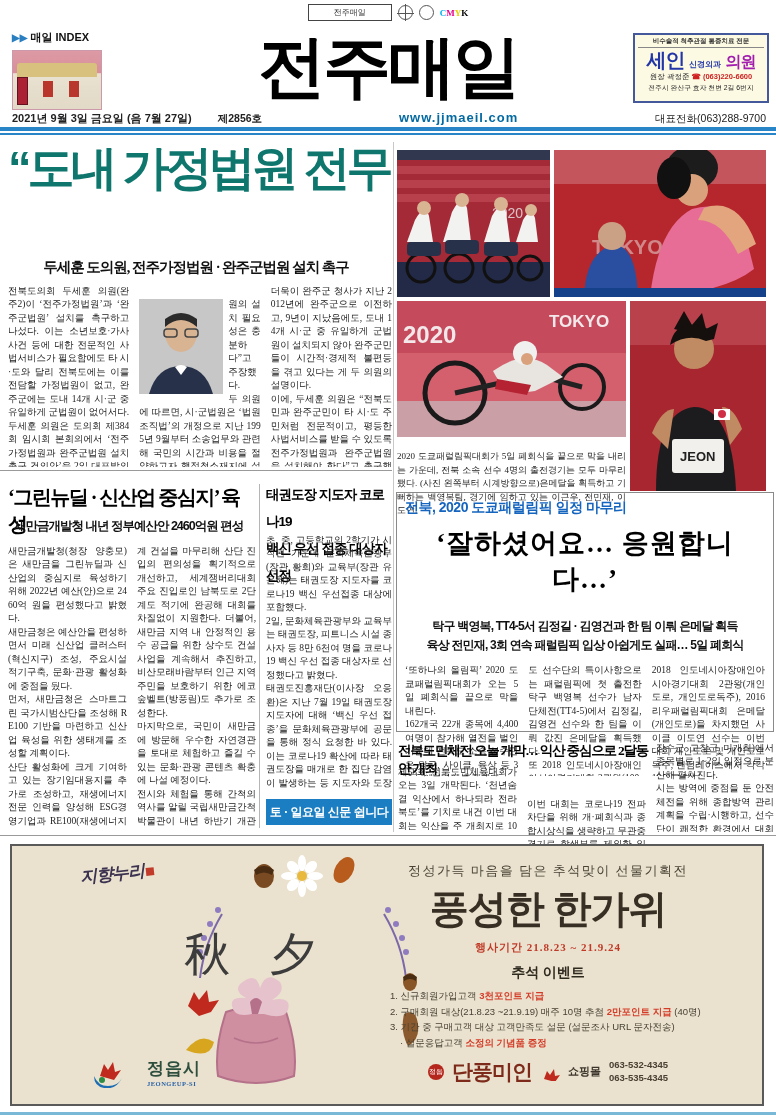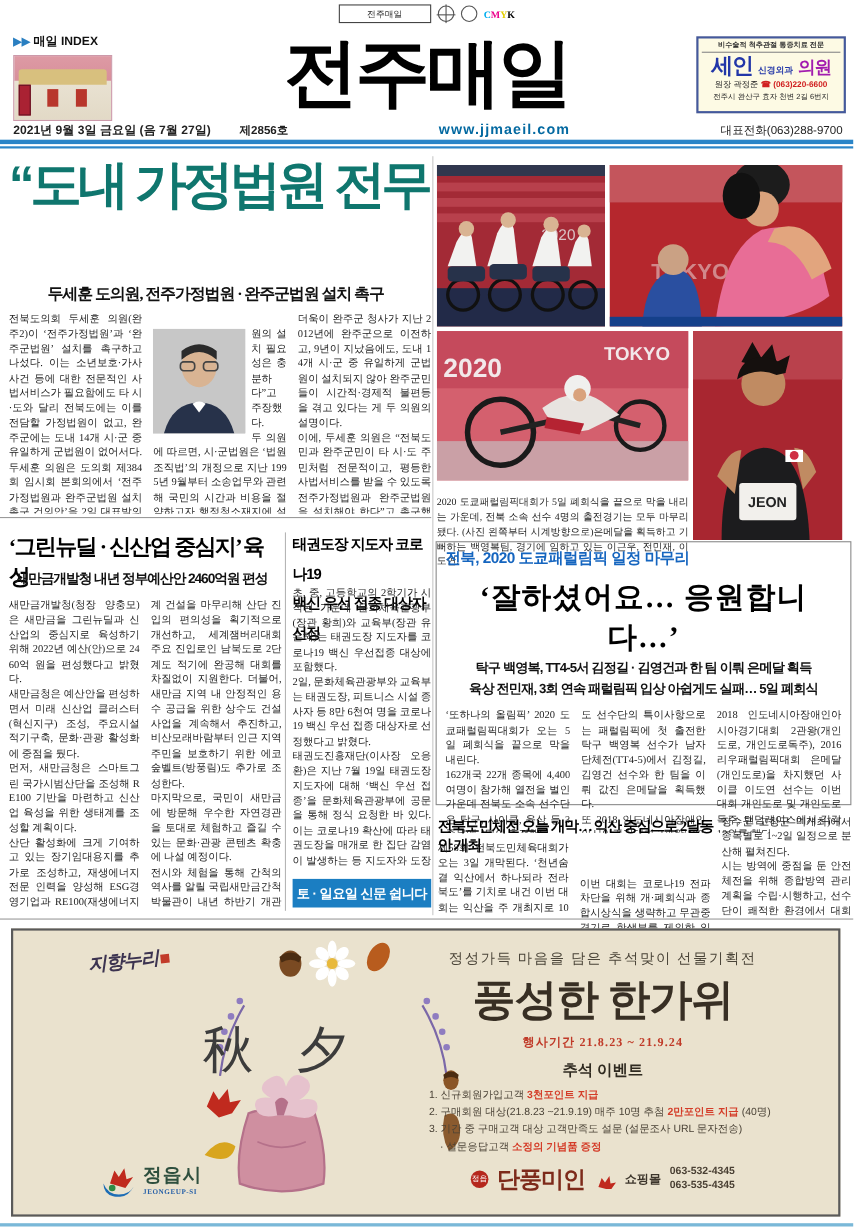--- a/index.html
+++ b/index.html
@@ -79,21 +79,21 @@
   .ph svg{display:block;}
   .photo-caption{left:397px;top:441px;width:229px;font-size:9px;line-height:1.5;text-align:justify;
                  word-break:break-all;color:#1c1c1c;}
   
   .para-box{left:396px;top:492px;width:378px;height:240px;border:1px solid #8a8a8a;box-sizing:border-box;
             padding:6px 8px;}
   .para-kicker{font-family:"Liberation Sans",sans-serif;font-size:14px;font-weight:bold;color:#1565bf;
                letter-spacing:-0.5px;}
   .para-headline{text-align:center;font-size:27px;font-weight:bold;letter-spacing:1px;color:#000;margin-top:8px;}
   .para-decks{text-align:center;font-family:"Liberation Sans",sans-serif;font-size:12px;font-weight:bold;
-              letter-spacing:-0.8px;margin-top:1px;line-height:1.6;color:#111;}
+              letter-spacing:-0.8px;margin-top:20px;line-height:1.6;color:#111;}
   .para-cols{display:flex;gap:10px;margin-top:9px;}
   .para-cols .col{flex:1;height:112px;}
   
   .sf-headline{left:398px;top:742px;width:252px;font-size:13.5px;font-weight:900;letter-spacing:-1.2px;color:#000;}
   .sf-col1{left:398px;top:766px;width:119px;height:64px;}
   .sf-col2{left:527px;top:766px;width:119px;height:64px;margin-top:32px;}
   .sf-col3{left:656px;top:742px;width:118px;height:90px;}
   .rule-bottom{left:0;top:835px;width:776px;height:1px;background:#9a9a9a;}
   
   .ad-box{left:10px;top:844px;width:754px;height:262px;border:2px solid #5a5a5a;background:#eae2ce;
@@ -112,21 +112,21 @@
             font-family:"Liberation Sans",sans-serif;color:#4a4236;}
   .ad-items .red{color:#d43c28;font-weight:bold;}
   .ad-items .sub{margin-left:10px;}
   .ad-shop{display:flex;justify-content:center;align-items:center;gap:8px;margin-top:7px;}
   .shop-seal{width:16px;height:16px;border-radius:50%;background:#b5271d;color:#fff;font-size:7px;
              display:flex;align-items:center;justify-content:center;}
   .shop-name{font-size:21px;font-weight:900;color:#7d2a1a;letter-spacing:-1px;}
   .shop-suffix{font-size:11px;font-weight:bold;color:#3c352b;}
   .shop-tels{text-align:left;font-size:9.5px;font-weight:bold;color:#4a4034;line-height:1.3;
              font-family:"Liberation Sans",sans-serif;}
-  .city-logo{position:absolute;left:78px;bottom:16px;display:flex;align-items:center;gap:6px;}
+  .city-logo{position:absolute;left:78px;bottom:16px;display:flex;align-items:center;gap:23px;}
   .city-kor{font-size:17px;font-weight:900;color:#2e4f3e;letter-spacing:1px;}
   .city-en{font-size:6.5px;font-weight:bold;color:#2a62a8;letter-spacing:0.5px;}
   .page-bottom-rule{left:0;top:1112px;width:776px;height:3px;background:#7ab8d8;}
   .gift{position:absolute;left:198px;top:122px;width:92px;height:120px;}
 </style>
 </head>
 <body>
 
 <div class="page">
 

